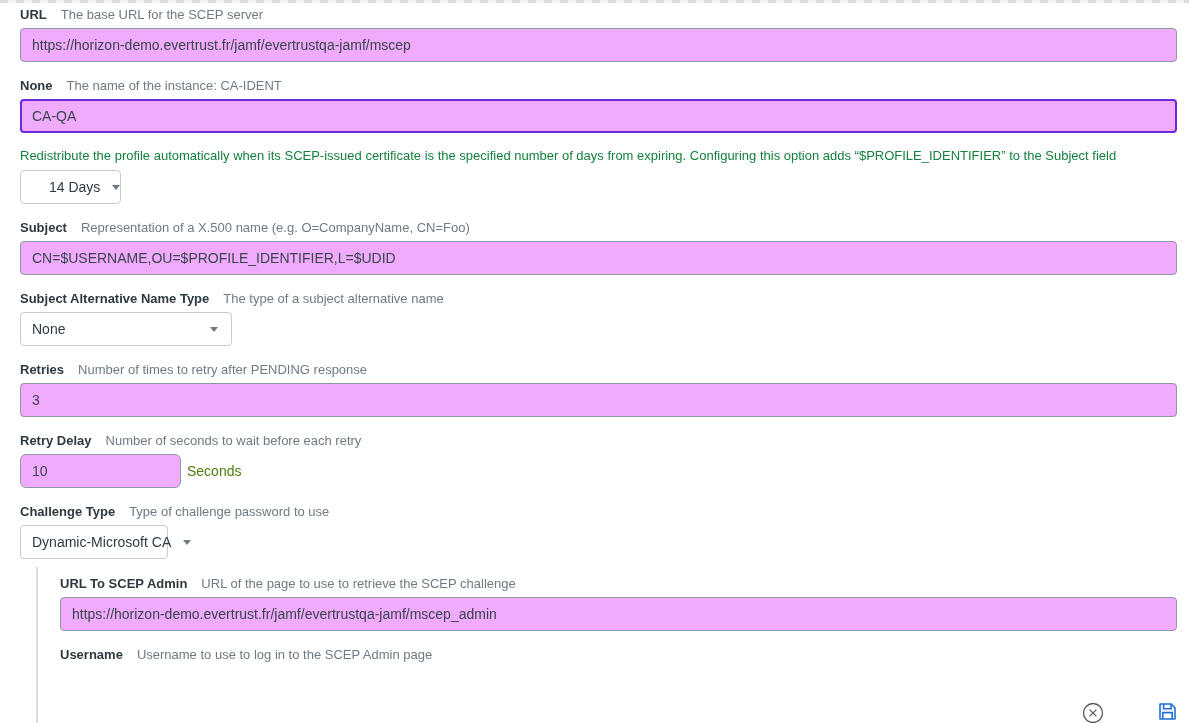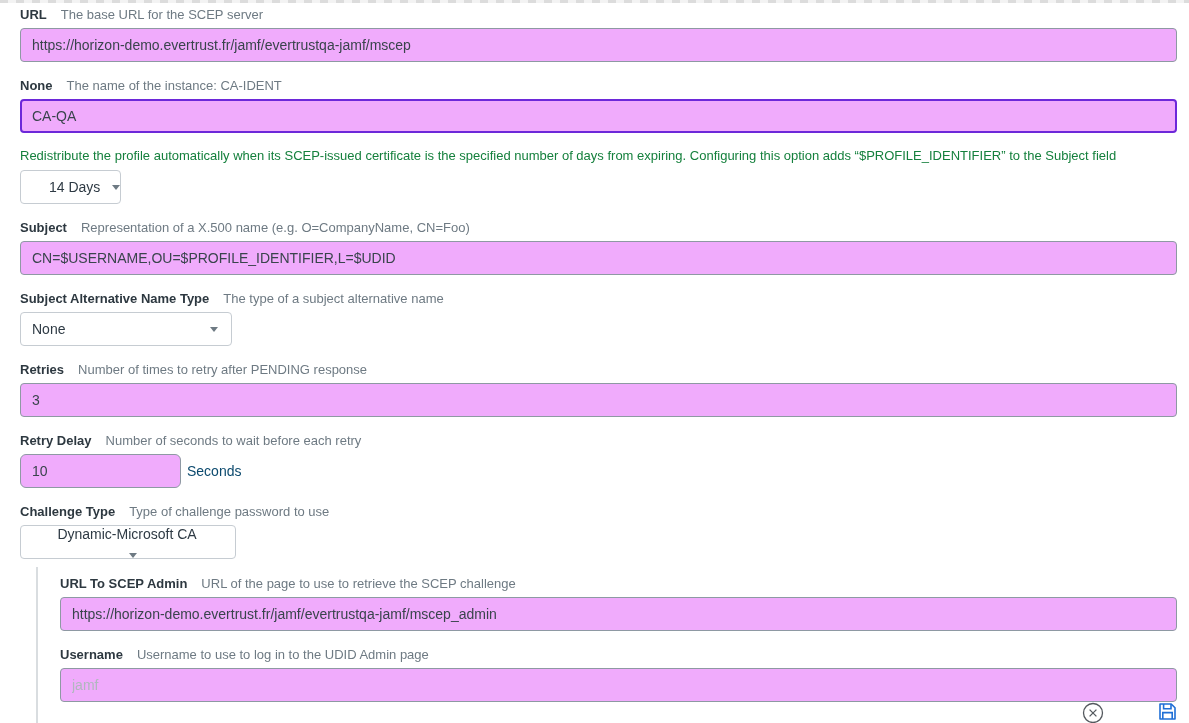--- a/index.html
+++ b/index.html
@@ -67,21 +67,21 @@
   .text-input::placeholder { color: #b0b8be; opacity: 1; }
   .text-input.focused {
     border: 2px solid #6d28d9;
     padding: 4px 10px;
   }
   .text-input.small { width: 161px; display: inline-block; border-radius: 6px; }
 
   .inline-row { display: flex; align-items: center; }
   .unit-label {
     font-size: 14px;
-    color: #0c4a6e;
+    color: #4d7c0f;
     margin-left: 6px;
   }
 
   .dropdown {
     height: 34px;
     border: 1px solid #c6ccd2;
     border-radius: 4px;
     background: #ffffff;
     display: inline-flex;
     align-items: center;
@@ -96,21 +96,21 @@
   }
   .dropdown-arrow {
     width: 0; height: 0;
     border-left: 4px solid transparent;
     border-right: 4px solid transparent;
     border-top: 5px solid #6e7a83;
     margin-left: 12px;
   }
   .dd-w1 { width: 101px; padding-left: 28px; }
   .dd-w2 { width: 212px; }
-  .dd-w3 { width: 216px; flex-direction: column; }
+  .dd-w3 { width: 148px; }
 
   .nested-section {
     margin-top: 8px;
     margin-left: 16px;
     border-left: 2px solid #d9dde0;
     padding-left: 22px;
     padding-top: 8px;
     padding-bottom: 80px;
   }
   .nested-section .field-group.first-nested { margin-top: 0; }
@@ -203,23 +203,22 @@
 
       <div class="field-group first-nested">
         <div class="label-row">
           <span class="field-label">URL To SCEP Admin</span><span class="field-helper">URL of the page to use to retrieve the SCEP challenge</span>
         </div>
         <input type="text" class="text-input" value="https://horizon-demo.evertrust.fr/jamf/evertrustqa-jamf/mscep_admin" style="">
       </div>
 
       <div class="field-group">
         <div class="label-row">
-          <span class="field-label">Username</span><span class="field-helper">Username to use to log in to the UDID Admin page</span>
+          <span class="field-label">Username</span><span class="field-helper">Username to use to log in to the SCEP Admin page</span>
         </div>
-        <input type="text" class="text-input" placeholder="jamf" style="">
       </div>
 
     </div>
   </div>
 
   <button class="icon-button close-btn">
     <svg width="22" height="22" viewBox="0 0 22 22">
       <circle cx="11" cy="11" r="9.5" fill="#ffffff" stroke="#54595e" stroke-width="1.3"></circle>
       <line x1="7.6" y1="7.6" x2="14.4" y2="14.4" stroke="#54595e" stroke-width="1.3"></line>
       <line x1="14.4" y1="7.6" x2="7.6" y2="14.4" stroke="#54595e" stroke-width="1.3"></line>

